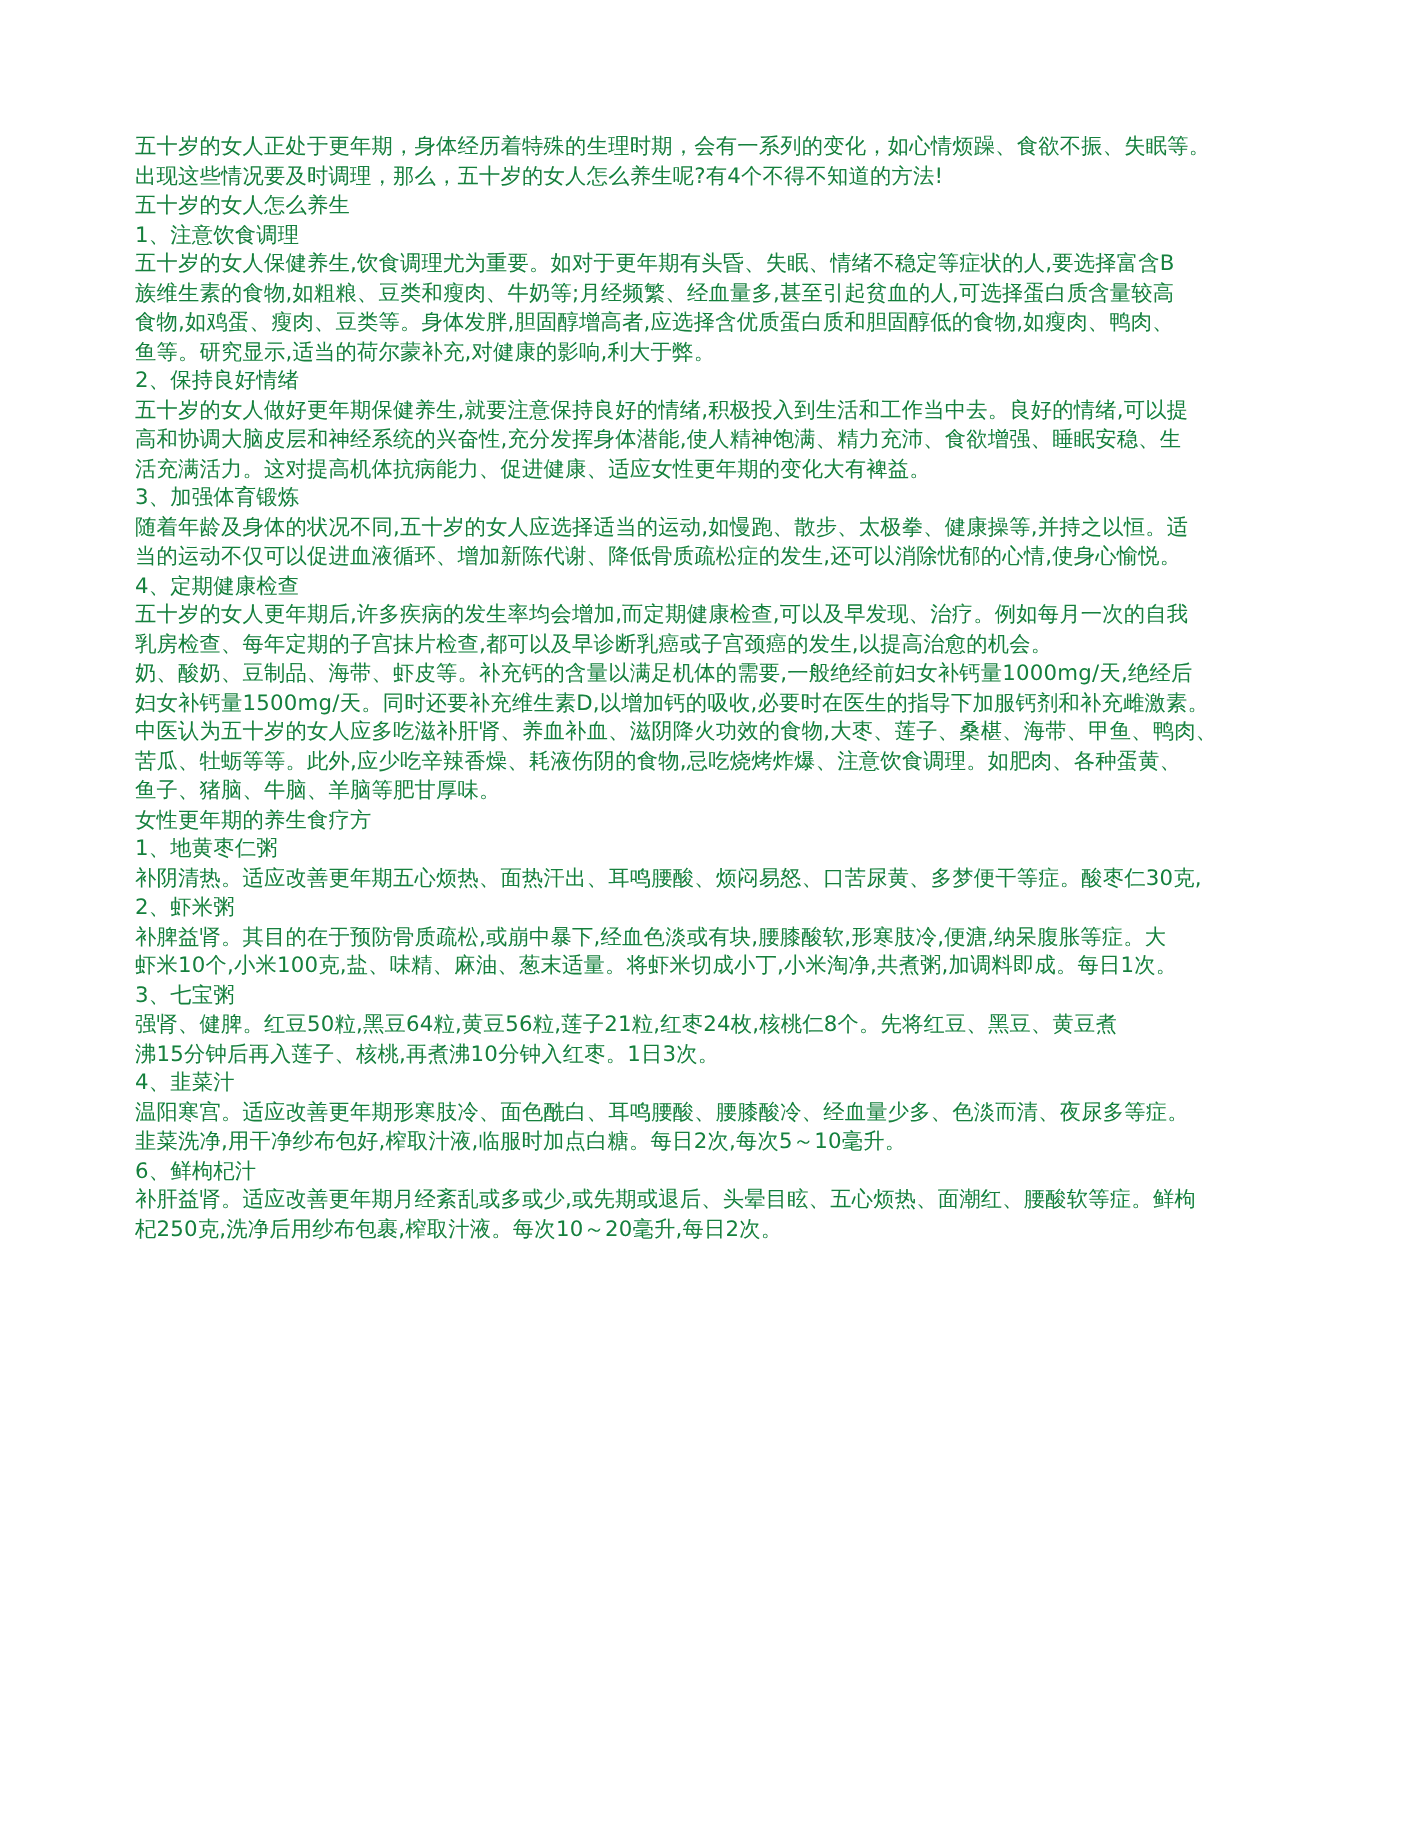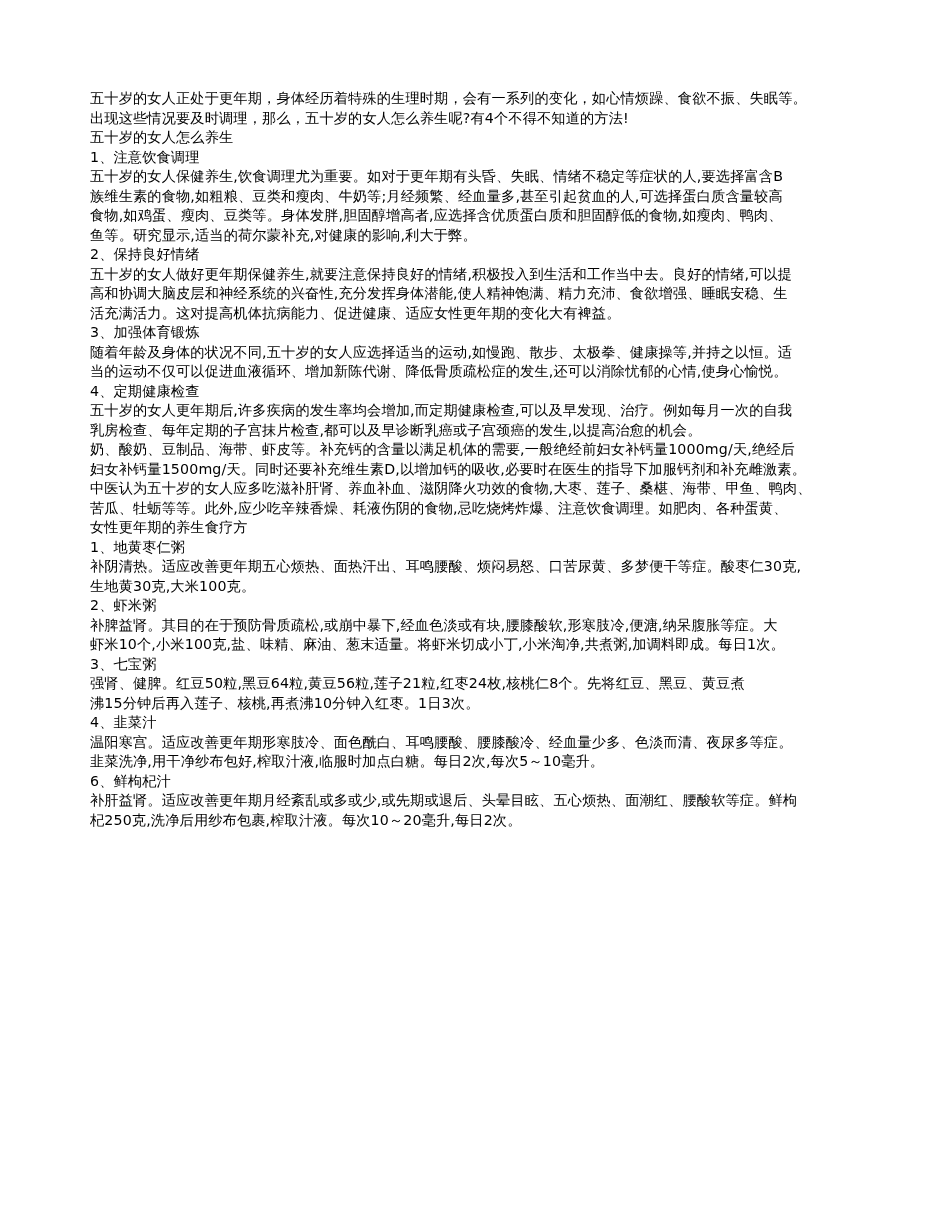--- a/index.html
+++ b/index.html
@@ -14,21 +14,21 @@
       overflow: hidden;
     }
     .doc {
       position: absolute;
       left: 90px;
       top: 89px;
       width: 800px;
       font-family: "DejaVu Sans", "Liberation Sans", sans-serif;
       font-size: 14.2px;
       line-height: 19.5px;
-      color: #000000;
+      color: #15803d;
       letter-spacing: 0.15px;
     }
     .line {
       display: block;
       white-space: nowrap;
     }
     .heading {
       display: block;
       white-space: nowrap;
     }
@@ -72,29 +72,29 @@
       <span class="line">五十岁的女人更年期后,许多疾病的发生率均会增加,而定期健康检查,可以及早发现、治疗。例如每月一次的自我</span>
       <span class="line">乳房检查、每年定期的子宫抹片检查,都可以及早诊断乳癌或子宫颈癌的发生,以提高治愈的机会。</span>
     </div>
   </div>
 
   <div>
     <span class="line">奶、酸奶、豆制品、海带、虾皮等。补充钙的含量以满足机体的需要,一般绝经前妇女补钙量1000mg/天,绝经后</span>
     <span class="line">妇女补钙量1500mg/天。同时还要补充维生素D,以增加钙的吸收,必要时在医生的指导下加服钙剂和补充雌激素。</span>
     <span class="line">中医认为五十岁的女人应多吃滋补肝肾、养血补血、滋阴降火功效的食物,大枣、莲子、桑椹、海带、甲鱼、鸭肉、</span>
     <span class="line">苦瓜、牡蛎等等。此外,应少吃辛辣香燥、耗液伤阴的食物,忌吃烧烤炸爆、注意饮食调理。如肥肉、各种蛋黄、</span>
+    <span class="line">鱼子、猪脑、牛脑、羊脑等肥甘厚味。</span>
   </div>
 
   <div>
     <span class="heading">女性更年期的养生食疗方</span>
 
     <div>
       <span class="heading">1、地黄枣仁粥</span>
       <span class="line">补阴清热。适应改善更年期五心烦热、面热汗出、耳鸣腰酸、烦闷易怒、口苦尿黄、多梦便干等症。酸枣仁30克,</span>
-      <span class="line">生地黄30克,大米100克。</span>
     </div>
 
     <div>
       <span class="heading">2、虾米粥</span>
       <span class="line">补脾益肾。其目的在于预防骨质疏松,或崩中暴下,经血色淡或有块,腰膝酸软,形寒肢冷,便溏,纳呆腹胀等症。大</span>
       <span class="line">虾米10个,小米100克,盐、味精、麻油、葱末适量。将虾米切成小丁,小米淘净,共煮粥,加调料即成。每日1次。</span>
     </div>
 
     <div>
       <span class="heading">3、七宝粥</span>

